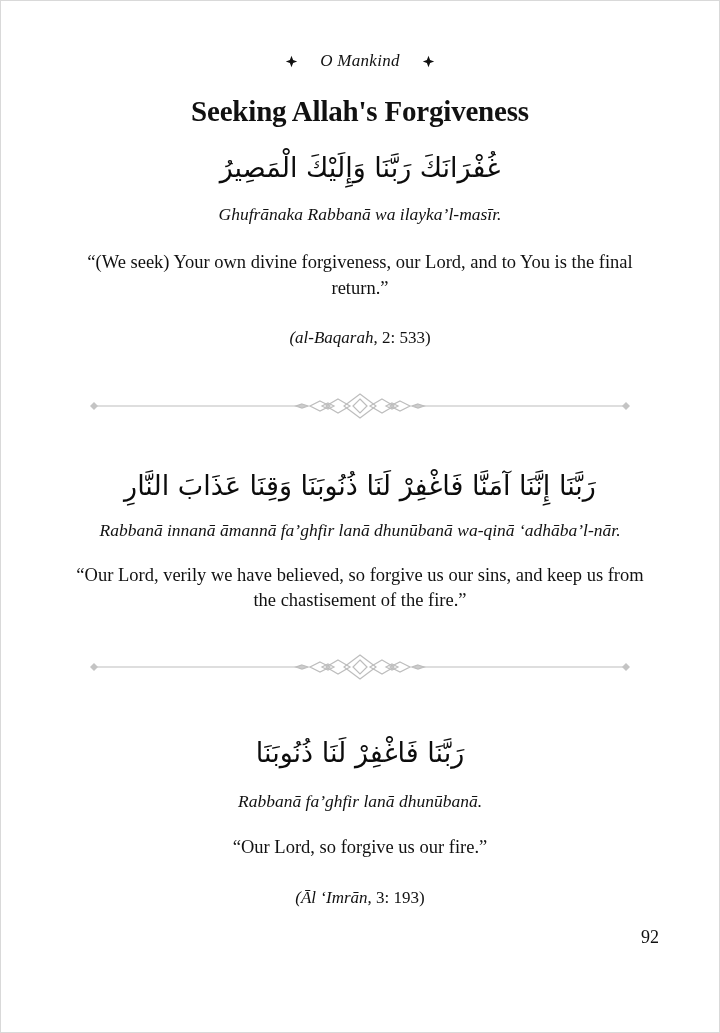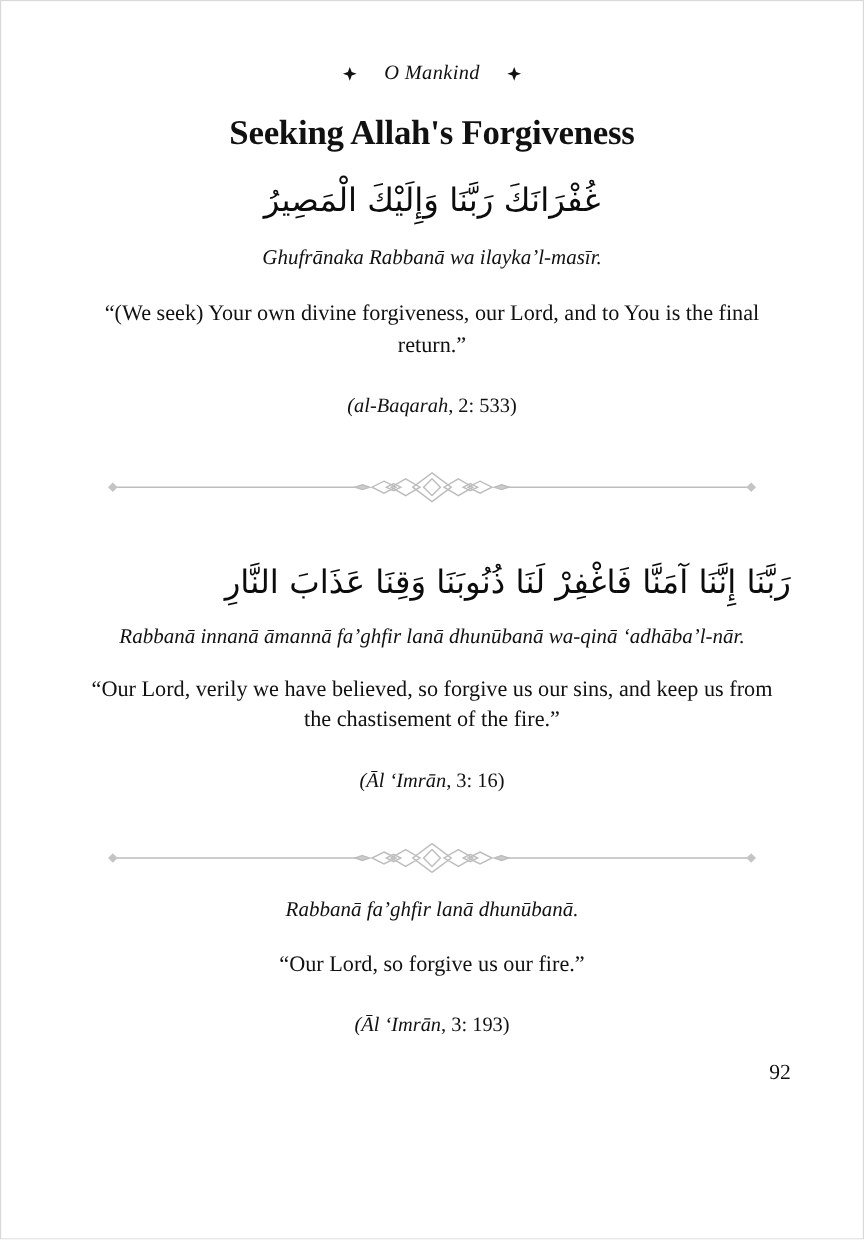--- a/index.html
+++ b/index.html
@@ -98,21 +98,21 @@
   }
   .citation .cite-source { font-style: italic; }
   .citation .cite-ref { font-style: normal; }
 
   
   .b1 .arabic      { margin-top: 18px; }
   .b1 .translit    { margin-top: 14px; }
   .b1 .translation { margin-top: 24px; max-width: 580px; }
   .b1 .citation    { margin-top: 26px; }
 
-  .b2 .arabic      { margin-top: 44px; text-align: right; }
+  .b2 .arabic      { margin-top: 44px; }
   .b2 .translit    { margin-top: 12px; }
   .b2 .translation { margin-top: 20px; max-width: 580px; }
   .b2 .citation    { margin-top: 26px; }
 
   .b3 .arabic      { margin-top: 50px; }
   .b3 .translit    { margin-top: 16px; }
   .b3 .translation { margin-top: 22px; max-width: 580px; }
   .b3 .citation    { margin-top: 26px; }
 
   
@@ -181,21 +181,20 @@
       <g fill="#c4c4c4">
         <path d="M4 11 L8 15 L4 19 L0 15 Z"></path>
         <path d="M536 11 L540 15 L536 19 L532 15 Z"></path>
       </g>
     </svg>
 
     <div class="dua-block b2">
       <div class="arabic">رَبَّنَا إِنَّنَا آمَنَّا فَاغْفِرْ لَنَا ذُنُوبَنَا وَقِنَا عَذَابَ النَّارِ</div>
       <div class="translit">Rabbanā innanā āmannā fa’ghfir lanā dhunūbanā wa-qinā ‘adhāba’l-nār.</div>
       <div class="translation">“Our Lord, verily we have believed, so forgive us our sins, and keep us from the chastisement of the fire.”</div>
-      <div class="citation"><span class="cite-source">(Āl ‘Imrān</span><span class="cite-ref">, 3: 16)</span></div>
     </div>
 
     <svg class="divider d2" viewBox="0 0 540 30" preserveAspectRatio="xMidYMid meet" aria-hidden="true">
       <g fill="none" stroke="#bdbdbd" stroke-width="1.2">
         <line x1="4" y1="15" x2="210" y2="15"></line>
         <line x1="330" y1="15" x2="536" y2="15"></line>
         <path d="M270 3 L286 15 L270 27 L254 15 Z"></path>
         <path d="M270 8 L277 15 L270 22 L263 15 Z"></path>
         <path d="M248 8 L260 15 L248 22 L236 15 Z"></path>
         <path d="M292 8 L304 15 L292 22 L280 15 Z"></path>
@@ -206,20 +205,21 @@
         <path d="M212 13 L218 15 L212 17 L206 15 Z" fill="#cccccc"></path>
         <path d="M328 13 L334 15 L328 17 L322 15 Z" fill="#cccccc"></path>
       </g>
       <g fill="#c4c4c4">
         <path d="M4 11 L8 15 L4 19 L0 15 Z"></path>
         <path d="M536 11 L540 15 L536 19 L532 15 Z"></path>
       </g>
     </svg>
 
     <div class="dua-block b3">
+      <div class="arabic">رَبَّنَا فَاغْفِرْ لَنَا ذُنُوبَنَا</div>
       <div class="translit">Rabbanā fa’ghfir lanā dhunūbanā.</div>
       <div class="translation">“Our Lord, so forgive us our fire.”</div>
       <div class="citation"><span class="cite-source">(Āl ‘Imrān</span><span class="cite-ref">, 3: 193)</span></div>
     </div>
 
     <div class="folio">92</div>
 
   </div>
 </div>
 

